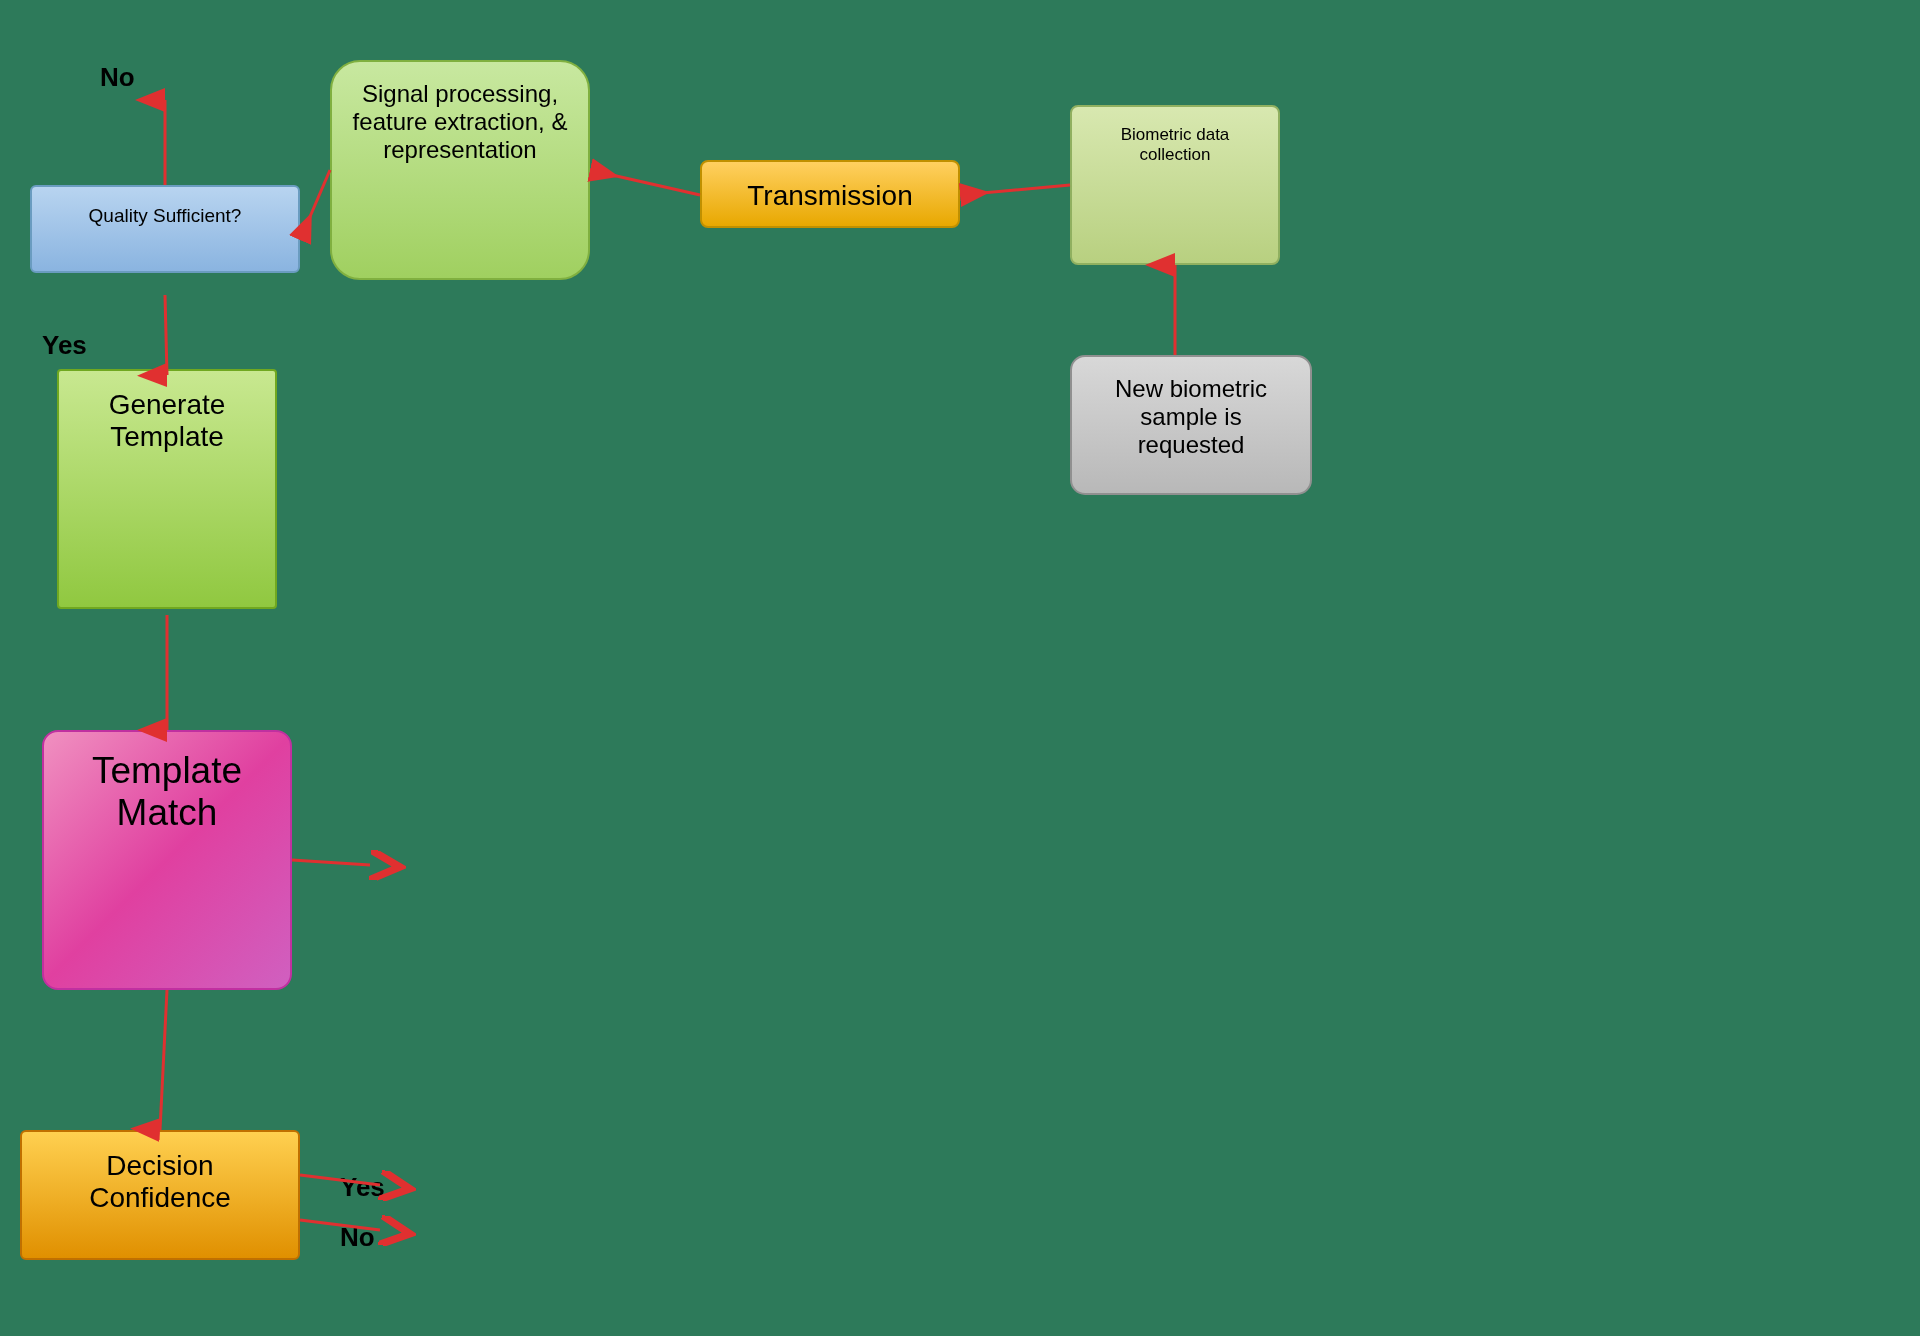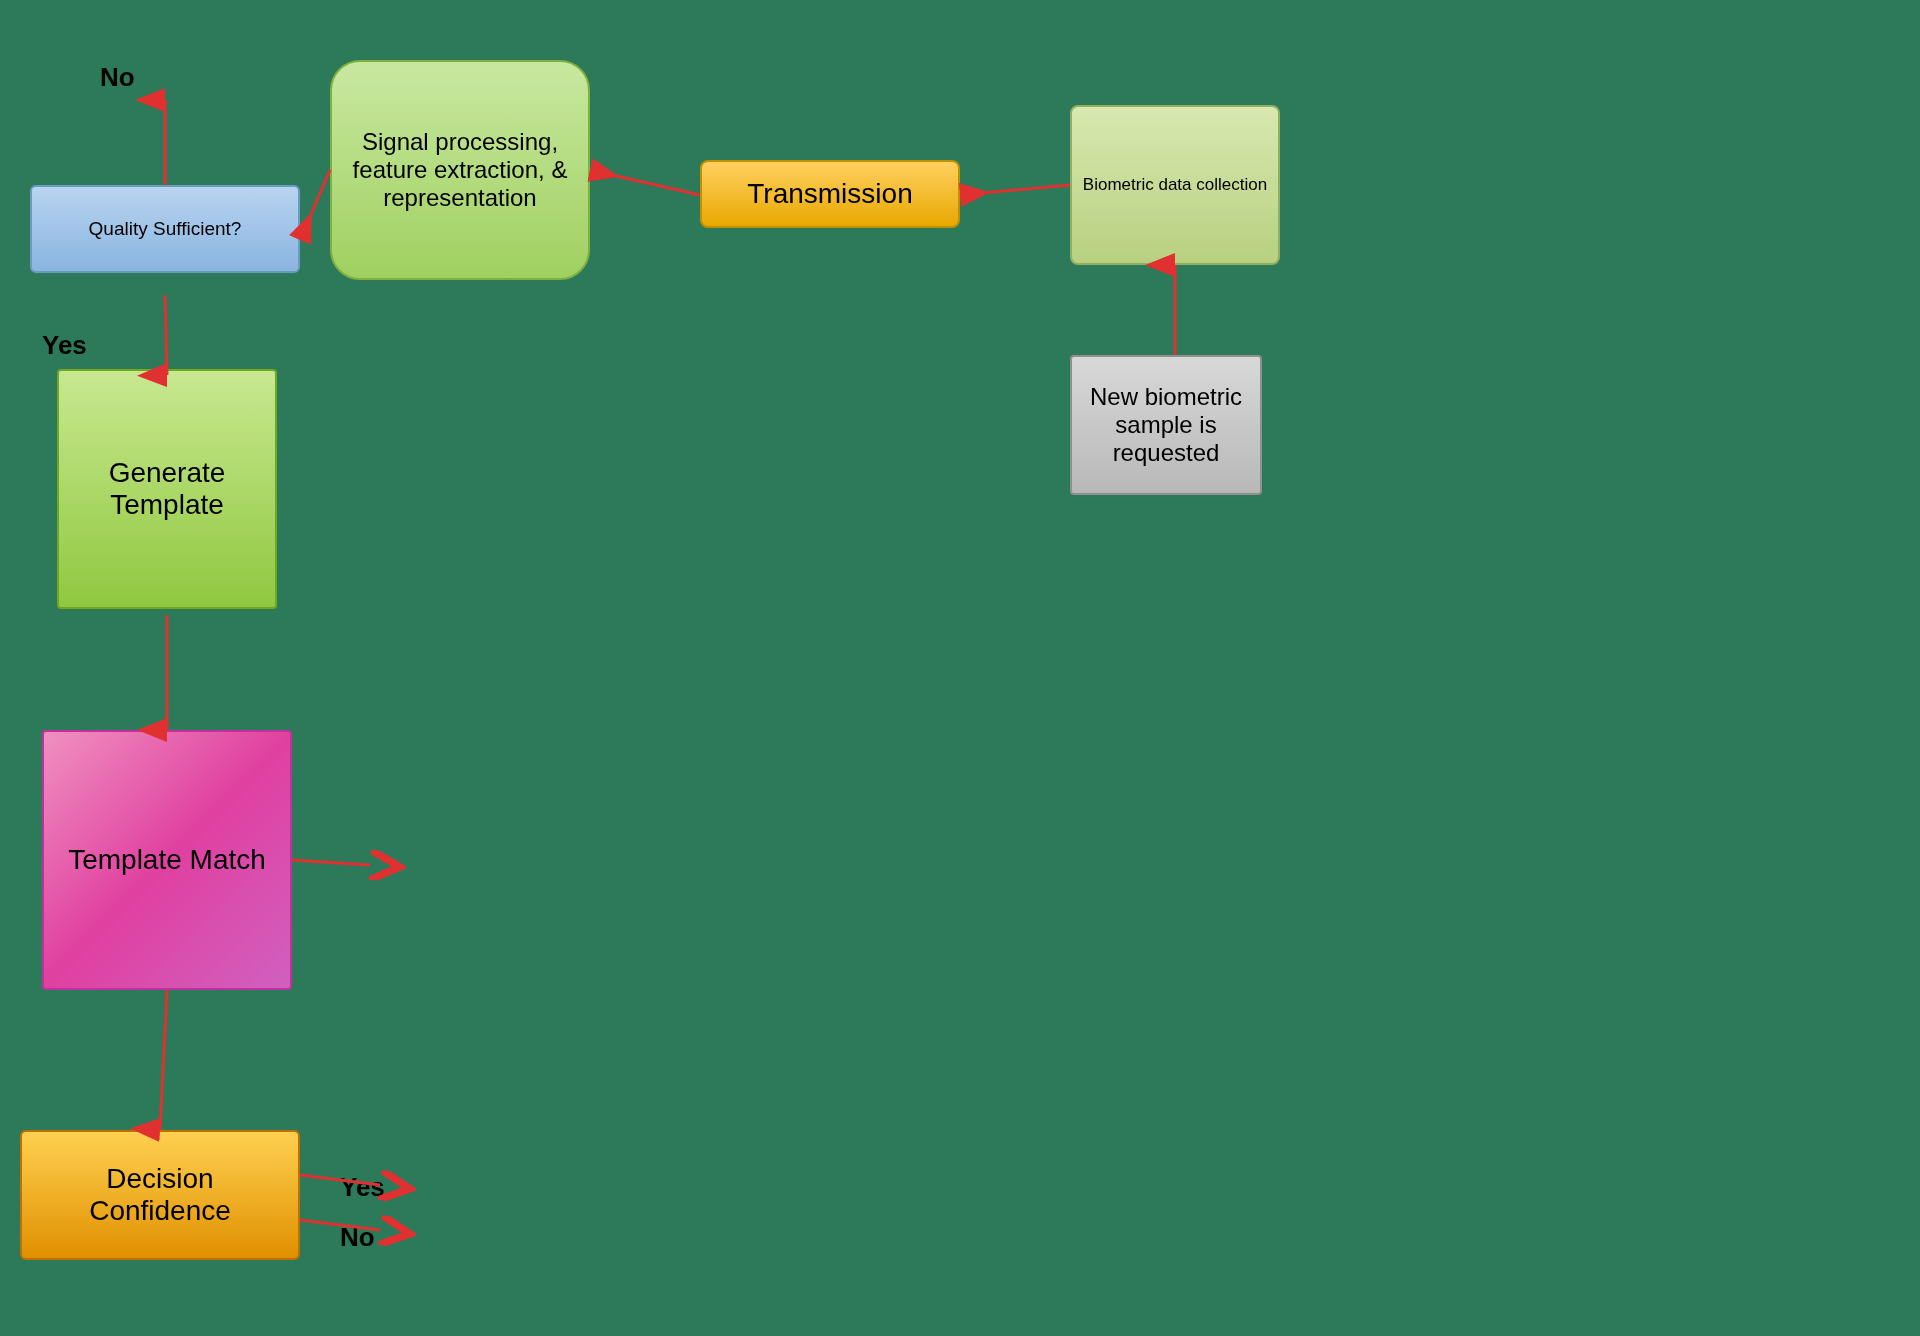--- a/index.html
+++ b/index.html
@@ -17,26 +17,25 @@
       position: absolute;
       top: 0; left: 0;
       width: 1920px;
       height: 1336px;
     }
 
     
     .box {
       position: absolute;
       display: flex;
-      align-items: center;
       justify-content: center;
       text-align: center;
       font-size: 28px;
       font-weight: normal;
-      padding: 10px;
+      padding: 18px;
       border: 2px solid rgba(0,0,0,0.3);
     }
 
     .box-quality {
       left: 30px;
       top: 185px;
       width: 270px;
       height: 88px;
       background: linear-gradient(to bottom, #b8d4f0, #8ab4e0);
       border-color: #6a9cc0;
@@ -73,25 +72,25 @@
       height: 160px;
       background: linear-gradient(to bottom, #d8e8b0, #b8d080);
       border-color: #90b060;
       border-radius: 8px;
       font-size: 17px;
     }
 
     .box-new-biometric {
       left: 1070px;
       top: 355px;
-      width: 192px;
+      width: 242px;
       height: 140px;
       background: linear-gradient(to bottom, #d8d8d8, #b8b8b8);
       border-color: #909090;
-      border-radius: 4px;
+      border-radius: 15px;
       font-size: 24px;
     }
 
     .box-generate {
       left: 57px;
       top: 369px;
       width: 220px;
       height: 240px;
       background: linear-gradient(to bottom, #c8e890, #90c840);
       border-color: #70a820;
@@ -99,22 +98,22 @@
       font-size: 28px;
     }
 
     .box-template-match {
       left: 42px;
       top: 730px;
       width: 250px;
       height: 260px;
       background: linear-gradient(135deg, #f090c0, #e040a0, #d060c0);
       border-color: #c030a0;
-      border-radius: 4px;
-      font-size: 28px;
+      border-radius: 16px;
+      font-size: 37px;
     }
 
     .box-app-database {
       left: 370px;
       top: 820px;
       width: 220px;
       height: 90px;
       background: linear-gradient(to bottom, #f0e070, #d8c030);
       border-color: #b0a020;
       border-radius: 8px;

